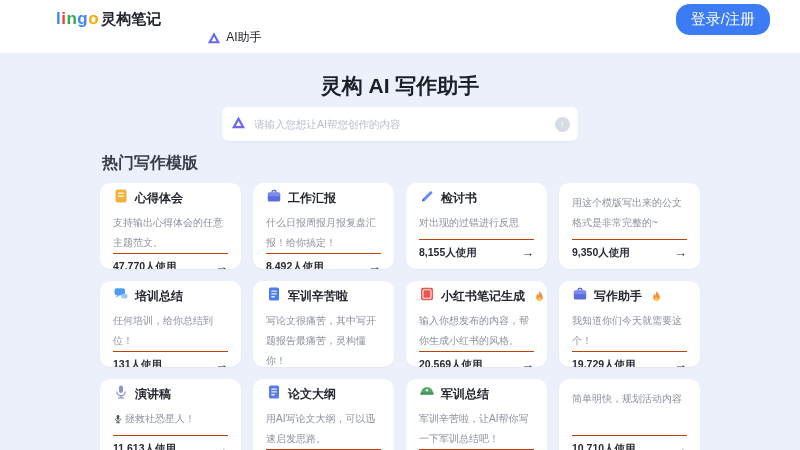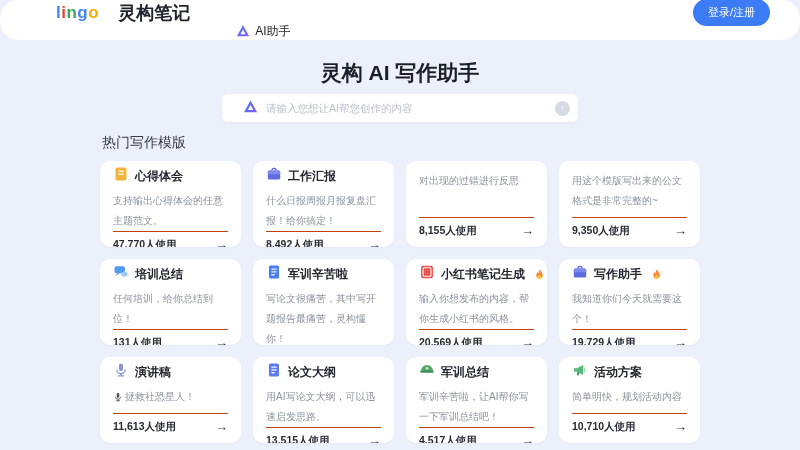--- a/index.html
+++ b/index.html
@@ -1,54 +1,54 @@
 <!DOCTYPE html>
 <html><head>
 <meta charset="utf-8">
 <style>
   html,body{width:800px;height:450px;margin:0;overflow:hidden;
     background:#ecf0fa;font-family:"Liberation Sans","DejaVu Sans",sans-serif;}
   *{box-sizing:border-box;}
 
   
-  .topbar{height:40px;background:#ffffff;display:flex;align-items:center;
-    padding:0 30px 15px 56px;border-radius:19px;}
+  .topbar{height:53px;background:#ffffff;display:flex;align-items:center;
+    padding:0 30px 15px 56px;}
   .logo{display:flex;align-items:center;cursor:pointer;}
   .logo-word{font-size:17px;font-weight:800;letter-spacing:.5px;}
   .logo-word span:nth-child(1){color:#4285f4;}
   .logo-word span:nth-child(2){color:#ea4335;}
   .logo-word span:nth-child(3){color:#34a853;}
   .logo-word span:nth-child(4){color:#4285f4;}
   .logo-word span:nth-child(5){color:#f9ab00;}
-  .logo-brand{font-size:18px;font-weight:700;color:#20242c;margin-left:19px;}
+  .logo-brand{font-size:15px;font-weight:700;color:#20242c;margin-left:2px;}
   .nav-item{display:flex;align-items:center;gap:5px;margin-left:46px;
     font-size:12px;color:#23262e;cursor:pointer;margin-top:37px;}
   .nav-item svg{display:block;}
   .topbar-spacer{flex:1;}
-  .login-btn{background:#3b7cf5;color:#fff;font-size:11px;border:none;
+  .login-btn{background:#3b7cf5;color:#fff;font-size:15px;border:none;
     padding:6px 15px;border-radius:14px;cursor:pointer;font-family:inherit;}
 
   
   .hero{text-align:center;padding-top:20px;}
   .hero-title{font-size:21px;line-height:26px;font-weight:700;color:#1c2026;margin:0;}
   .hero-sub{font-size:10.5px;color:#61687a;margin-top:6px;line-height:14px;}
-  .searchbar{width:356px;height:28px;margin:8px auto 0;background:#fff;
-    border-radius:6px;display:flex;align-items:center;padding:0 8px 0 21px;
+  .searchbar{width:356px;height:34px;margin:8px auto 0;background:#fff;
+    border-radius:6px;display:flex;align-items:center;padding:0 8px 0 9px;
     box-shadow:0 1px 3px rgba(40,60,110,.06);}
   .searchbar svg{flex:0 0 auto;}
   .search-input{flex:1;border:none;outline:none;font-size:10.5px;color:#333;
     margin-left:6px;background:transparent;font-family:inherit;}
   .search-input::placeholder{color:#b9bfcc;}
   .search-submit{width:15px;height:15px;border-radius:50%;background:#d7dbe4;
     color:#fff;font-size:9px;line-height:15px;text-align:center;cursor:pointer;
     flex:0 0 auto;}
 
   
   .section{width:600px;margin:12px auto 0;}
-  .section-title{font-size:14px;font-weight:400;color:#363c48;margin:0 0 9px 2px;}
+  .section-title{font-size:16px;font-weight:700;color:#363c48;margin:0 0 9px 2px;}
   .grid{display:grid;grid-template-columns:repeat(4,1fr);gap:12px;
     grid-auto-rows:86px;}
   .card{background:#fff;border-radius:10px;padding:5px 13px 9px;display:flex;
     flex-direction:column;box-shadow:0 1px 2px rgba(31,41,72,.04);cursor:pointer;
     overflow:hidden;}
   .card-head{display:flex;align-items:center;gap:6px;}
   .card-head svg{flex:0 0 auto;}
   .card-title{font-size:12px;font-weight:700;color:#23262e;white-space:nowrap;}
   .card-desc{margin-top:5px;font-size:10px;color:#8b919e;line-height:20px;}
   .card-footer{margin-top:auto;border-top:1px solid #c2410c;padding-top:6px;
@@ -133,20 +133,27 @@
         <span class="card-title">工作汇报</span>
       </div>
       <div class="card-desc">什么日报周报月报复盘汇报！给你搞定！</div>
       <div class="card-footer">
         <span class="card-count">8,492人使用</span>
         <span class="card-arrow">→</span>
       </div>
     </div>
 
     <div class="card">
+      <div class="card-head">
+        <span><svg width="16" height="16" viewBox="0 0 16 16">
+              <path d="M3 13.5l1-3 7-7a1.5 1.5 0 0 1 2.1 2.1l-7 7-3.1.9z" fill="#6c8df0"></path>
+              <path d="M3 13.5l1-3 2 2-3 1z" fill="#3d5bd6"></path>
+            </svg></span>
+        <span class="card-title">检讨书</span>
+      </div>
       <div class="card-desc">对出现的过错进行反思</div>
       <div class="card-footer">
         <span class="card-count">8,155人使用</span>
         <span class="card-arrow">→</span>
       </div>
     </div>
 
     <div class="card">
       <div class="card-desc">用这个模版写出来的公文格式是非常完整的~</div>
       <div class="card-footer">
@@ -280,28 +287,20 @@
         <span class="card-title">军训总结</span>
       </div>
       <div class="card-desc">军训辛苦啦，让AI帮你写一下军训总结吧！</div>
       <div class="card-footer">
         <span class="card-count">4,517人使用</span>
         <span class="card-arrow">→</span>
       </div>
     </div>
 
     <div class="card">
-      <div class="card-head">
-        <span><svg width="16" height="16" viewBox="0 0 16 16">
-              <path d="M2 6.2h2.8L11 3v10L4.8 9.8H2z" fill="#56b97c"></path>
-              <rect x="11.8" y="5.5" width="1.4" height="5" rx=".7" fill="#9ad9b3"></rect>
-              <rect x="5" y="10" width="2.2" height="3.5" rx="1" fill="#3f9d63"></rect>
-            </svg></span>
-        <span class="card-title">活动方案</span>
-      </div>
       <div class="card-desc">简单明快，规划活动内容</div>
       <div class="card-footer">
         <span class="card-count">10,710人使用</span>
         <span class="card-arrow">→</span>
       </div>
     </div>
 
   </div>
 </div>
 

